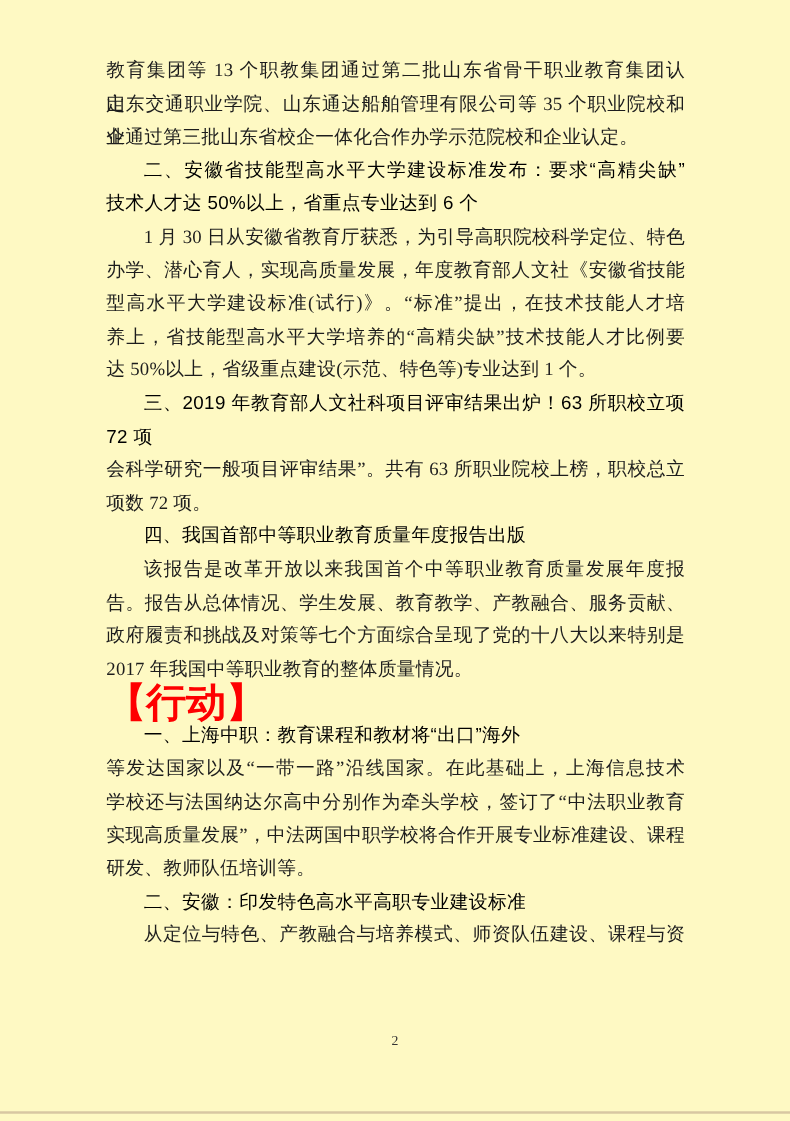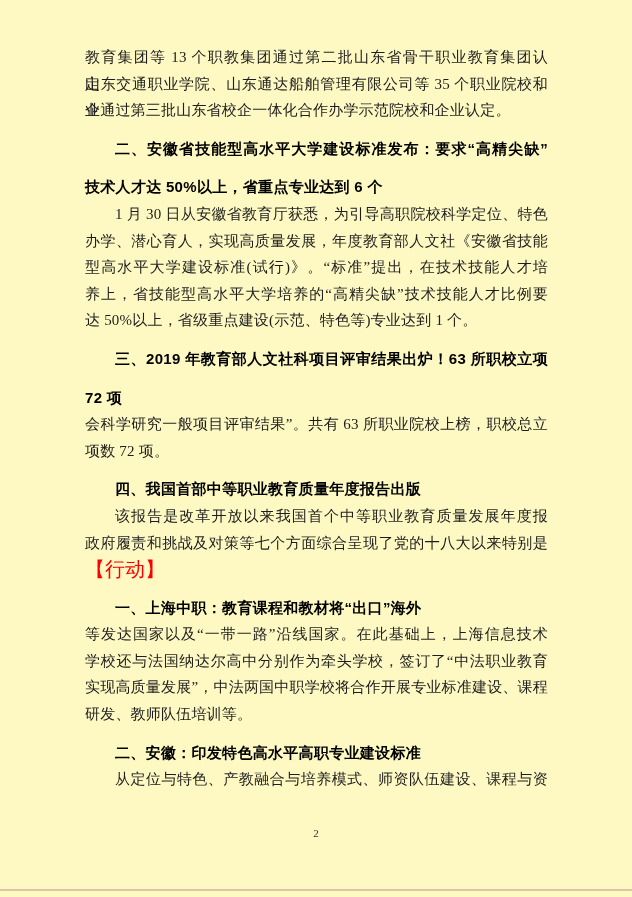--- a/index.html
+++ b/index.html
@@ -28,29 +28,28 @@
     white-space: nowrap;
     letter-spacing: 0.2px;
   }
   .line.fill {
     white-space: normal;
     text-align-last: justify;
   }
   .line.indent { text-indent: 2em; }
   .block-heading .line {
     font-family: "Liberation Sans", sans-serif;
-    font-weight: bold;
+    font-weight: normal;
     color: #000000;
     letter-spacing: 0.3px;
-    margin-top: 12px;
   }
   .block-red .line {
     font-family: "Liberation Sans", sans-serif;
-    font-weight: normal;
-    font-size: 20px;
+    font-weight: bold;
+    font-size: 32px;
     color: var(--accent-red, #fe0000);
     letter-spacing: 0;
   }
   .footer-page {
     position: absolute;
     left: 0;
     right: 0;
     top: 826px;
     height: 14px;
     line-height: 14px;
@@ -95,21 +94,23 @@
       </div>
       <div class="block block-body">
         <div class="line fill">会科学研究一般项目评审结果”。共有 63 所职业院校上榜，职校总立</div>
         <div class="line">项数 72 项。</div>
       </div>
       <div class="block block-heading">
         <div class="line indent">四、我国首部中等职业教育质量年度报告出版</div>
       </div>
       <div class="block block-body">
         <div class="line fill indent">该报告是改革开放以来我国首个中等职业教育质量发展年度报</div>
+        <div class="line fill">告。报告从总体情况、学生发展、教育教学、产教融合、服务贡献、</div>
         <div class="line fill">政府履责和挑战及对策等七个方面综合呈现了党的十八大以来特别是</div>
+        <div class="line">2017 年我国中等职业教育的整体质量情况。</div>
       </div>
       <div class="block block-red">
         <div class="line">【行动】</div>
       </div>
       <div class="block block-heading">
         <div class="line indent">一、上海中职：教育课程和教材将“出口”海外</div>
       </div>
       <div class="block block-body">
         <div class="line fill">等发达国家以及“一带一路”沿线国家。在此基础上，上海信息技术</div>
         <div class="line fill">学校还与法国纳达尔高中分别作为牵头学校，签订了“中法职业教育</div>

